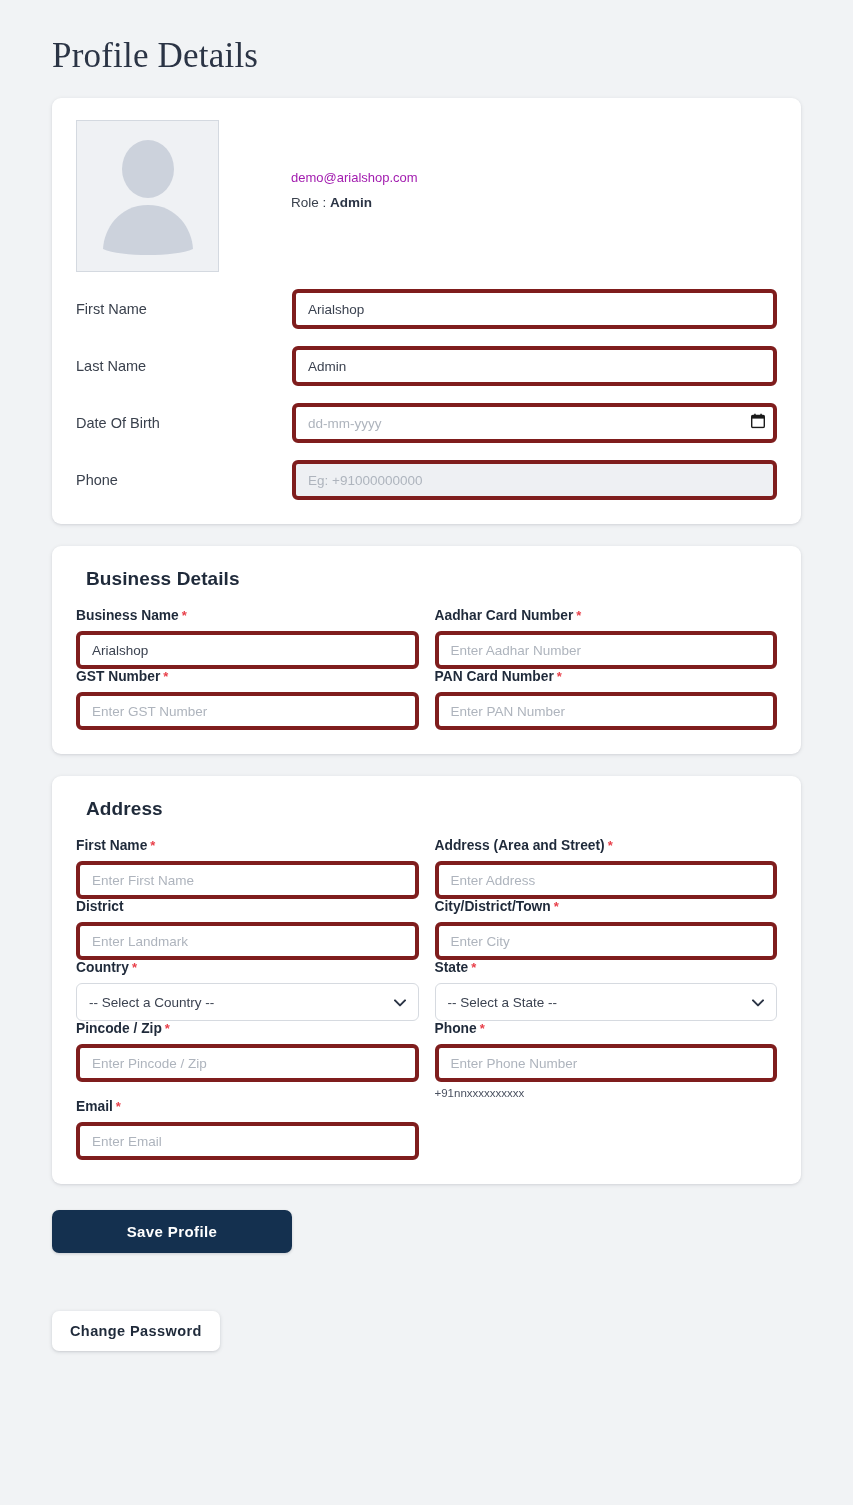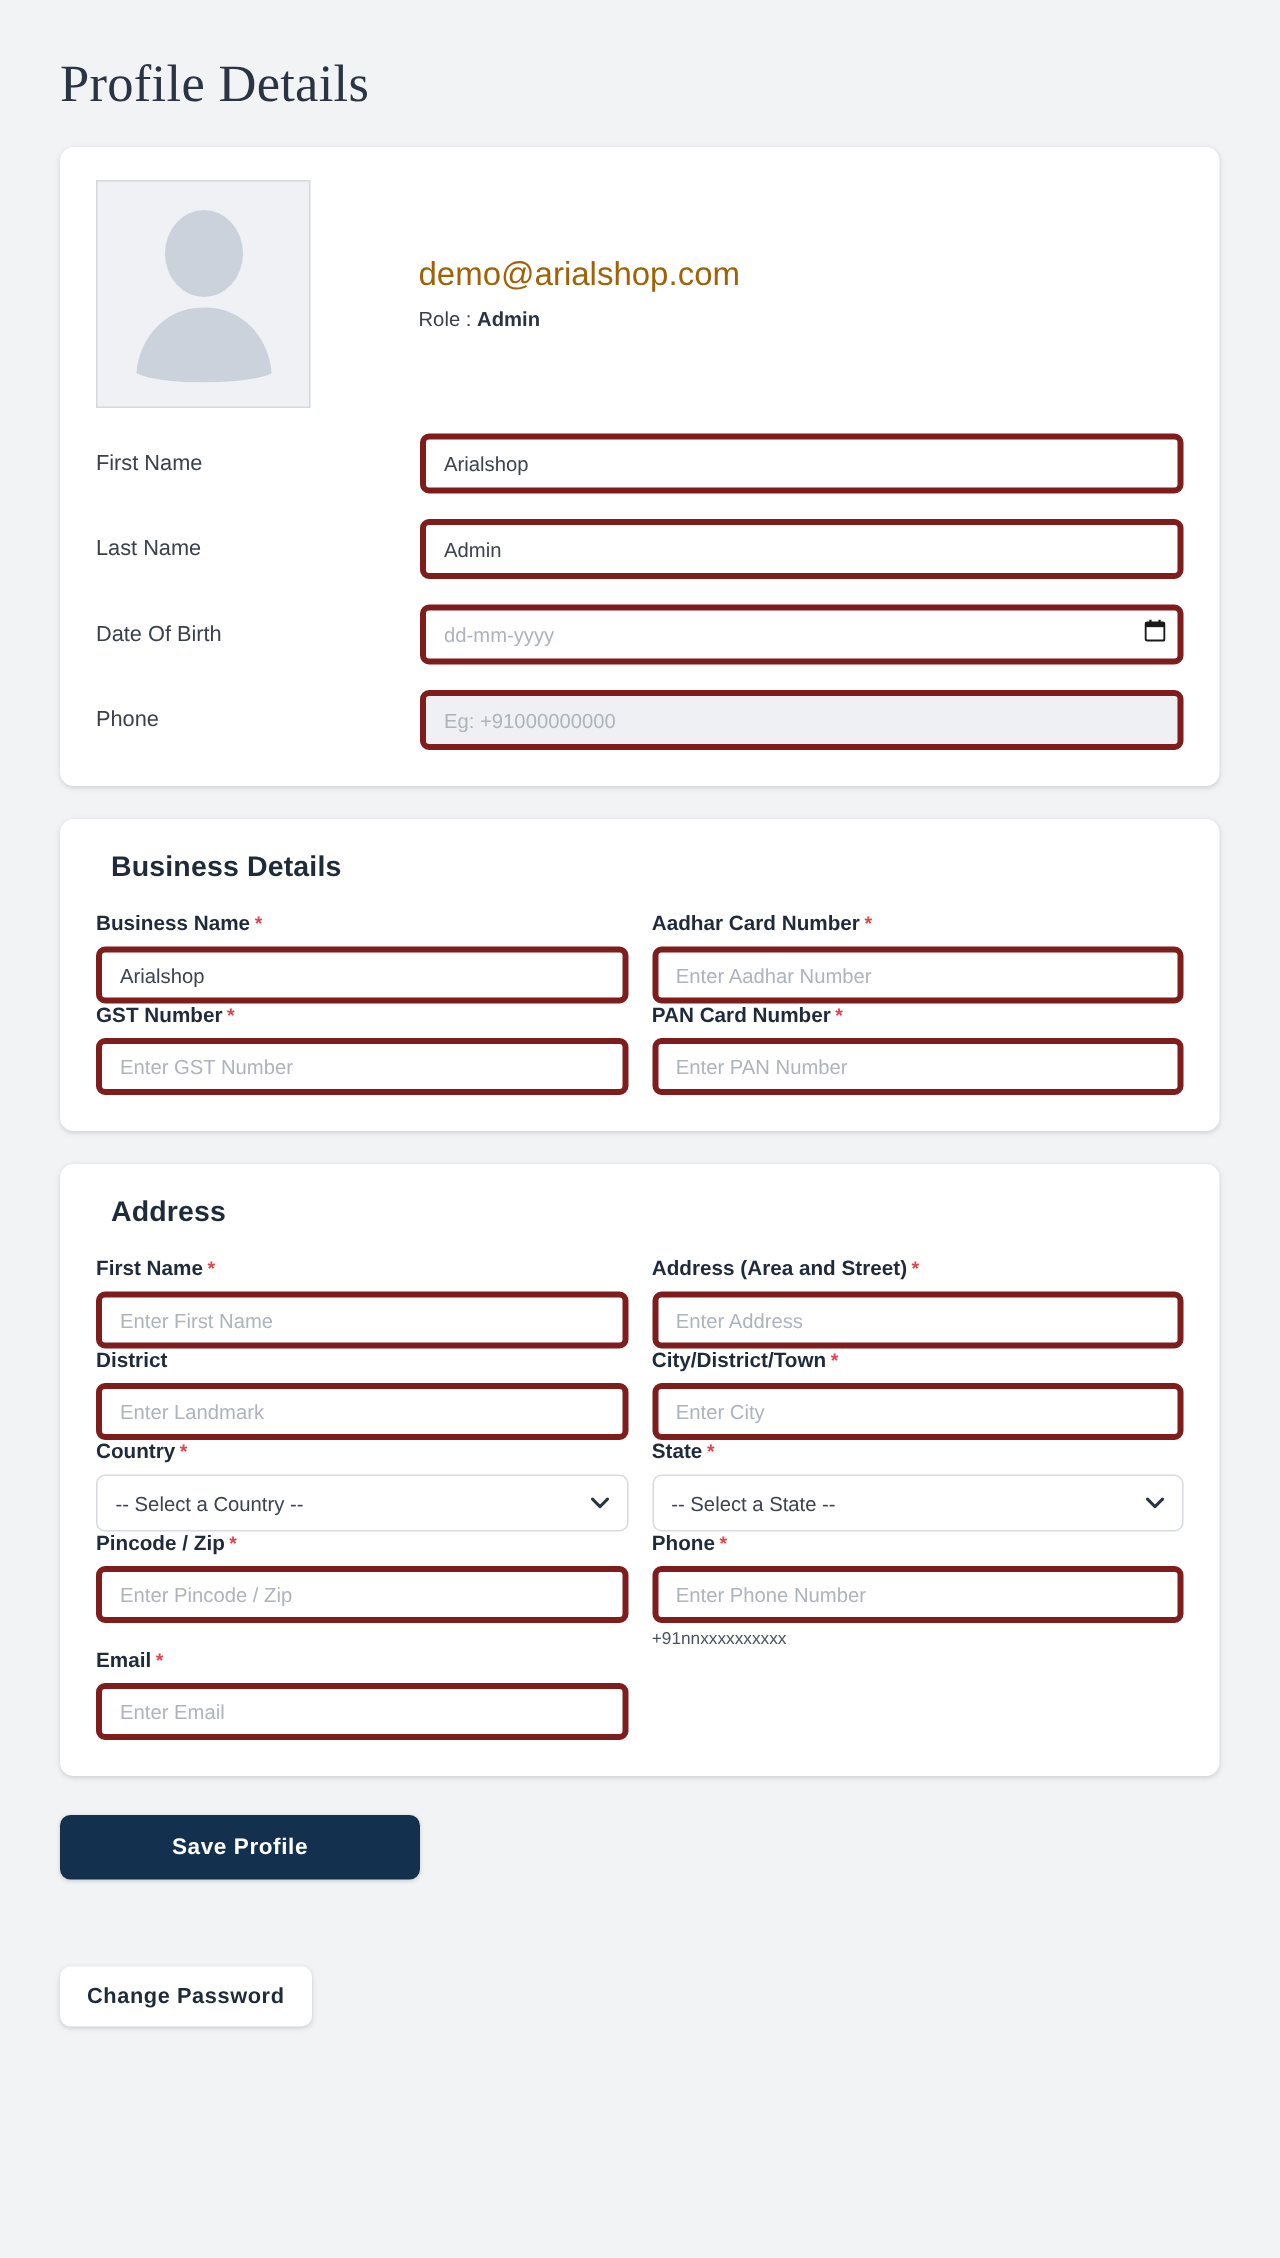--- a/index.html
+++ b/index.html
@@ -3,21 +3,21 @@
 <meta charset="utf-8">
 <style>
   * { box-sizing: border-box; }
   html, body {
     margin: 0; padding: 0;
     width: 853px; height: 1505px;
     background: #f1f3f5;
     font-family: "Liberation Sans", sans-serif;
     -webkit-font-smoothing: antialiased;
   }
-  .page { width: 853px; min-height: 1505px; padding: 0 40px; background: #f1f3f5; }
+  .page { width: 853px; min-height: 1505px; padding: 0 52px; background: #f1f3f5; }
 
   .page-title {
     font-family: "Liberation Serif", serif;
     font-size: 35px;
     font-weight: 400;
     color: #2b3445;
     margin: 0;
     padding: 36px 0 22px 0;
     letter-spacing: .2px;
   }
@@ -36,21 +36,21 @@
   .avatar-box {
     width: 143px; height: 152px;
     background: #eff1f4;
     border: 1px solid #d4d9e0;
     flex: 0 0 auto;
     position: relative;
     overflow: hidden;
   }
   .avatar-box svg { position: absolute; left: 50%; top: 50%; transform: translate(-50%,-50%); }
   .profile-meta { padding-left: 72px; padding-top: 50px; }
-  .profile-email { font-size: 22px; color: #a16207; line-height: 1.2; }
+  .profile-email { font-size: 13px; color: #a21caf; line-height: 1.2; }
   .profile-role { font-size: 13.5px; color: #3a414d; margin-top: 9px; }
   .profile-role b { font-weight: bold; color: #2b3445; }
 
   
   .row { display: flex; align-items: center; margin-top: 17px; }
   .row-label {
     width: 216px; flex: 0 0 216px;
     font-size: 14.5px; color: #3a414d;
     padding-left: 0;
   }

